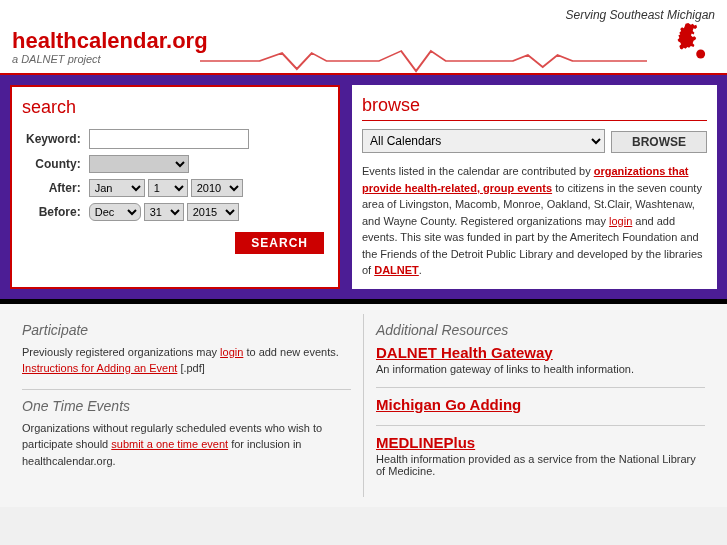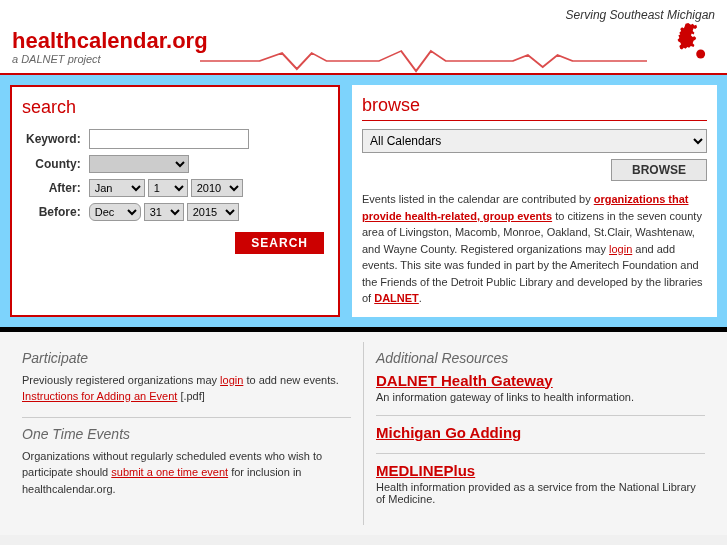--- a/index.html
+++ b/index.html
@@ -53,21 +53,21 @@
       position: absolute;
       bottom: 4px;
       left: 200px;
       right: 80px;
       height: 20px;
     }
 
     
     .main-content {
       display: flex;
-      background: #7dd3fc;
+      background: #4c1d95;
       padding: 10px;
       gap: 12px;
     }
 
     
     .search-panel {
       width: 330px;
       border: 2px solid #cc0000;
       background: #fff;
       padding: 10px;
@@ -138,21 +138,21 @@
     .browse-title {
       font-size: 18px;
       color: #cc0000;
       font-weight: normal;
       border-bottom: 1px solid #cc0000;
       padding-bottom: 4px;
       margin-bottom: 8px;
     }
     .browse-controls {
       display: flex;
-      flex-direction: column;
+      flex-direction: row;
       align-items: flex-end;
       gap: 6px;
       margin-bottom: 10px;
     }
     .browse-select {
       width: 100%;
       padding: 3px;
       font-size: 12px;
       border: 1px solid #999;
     }

